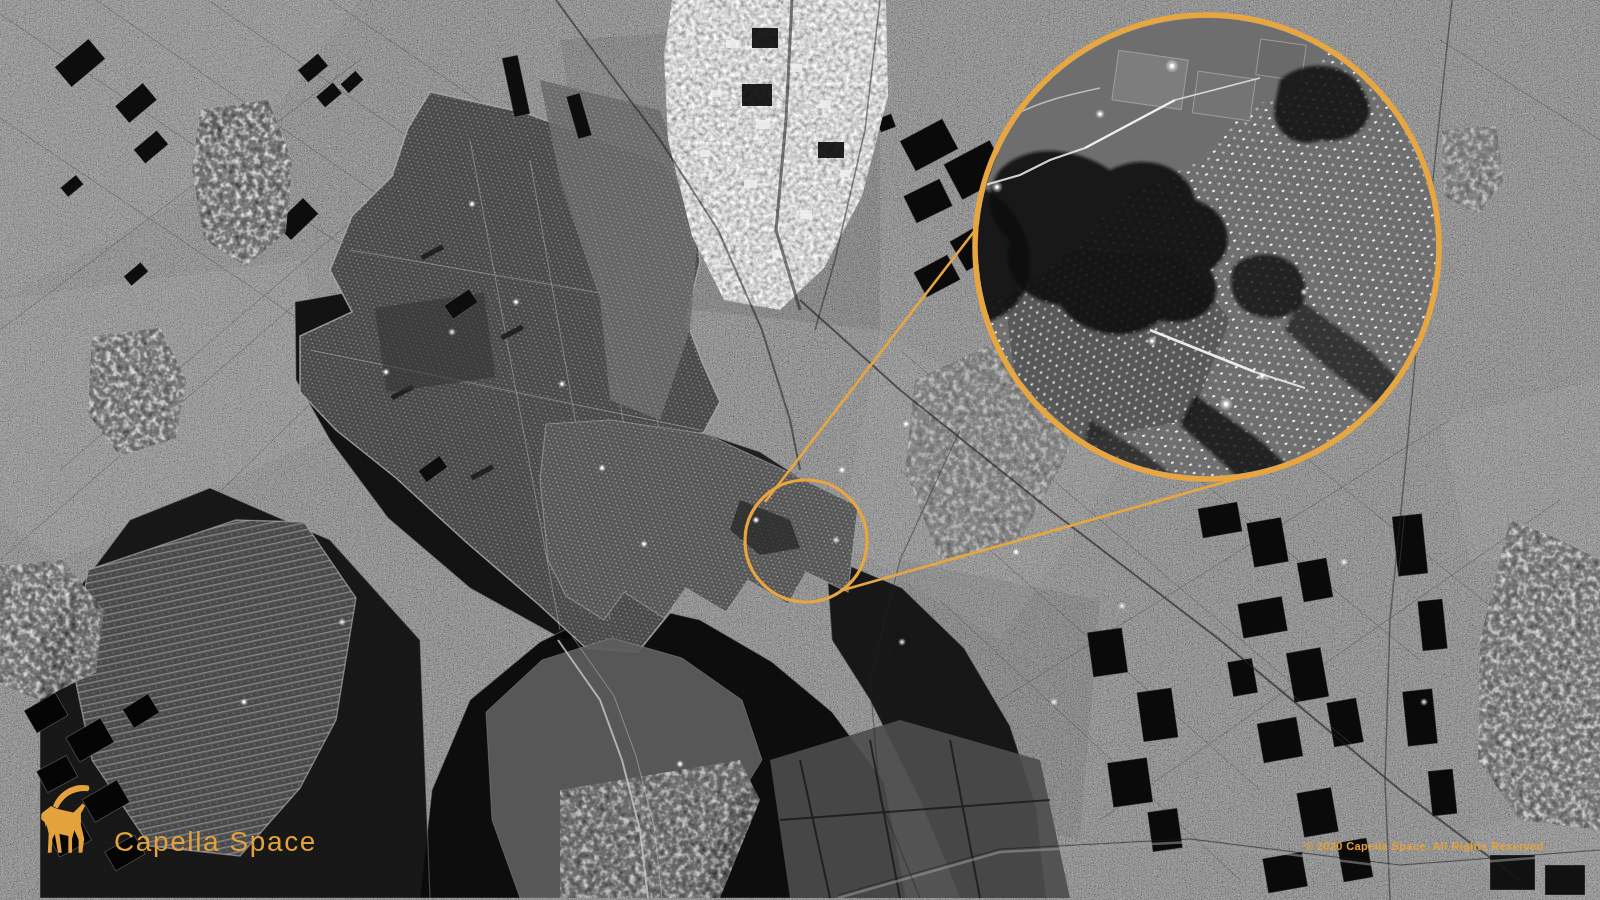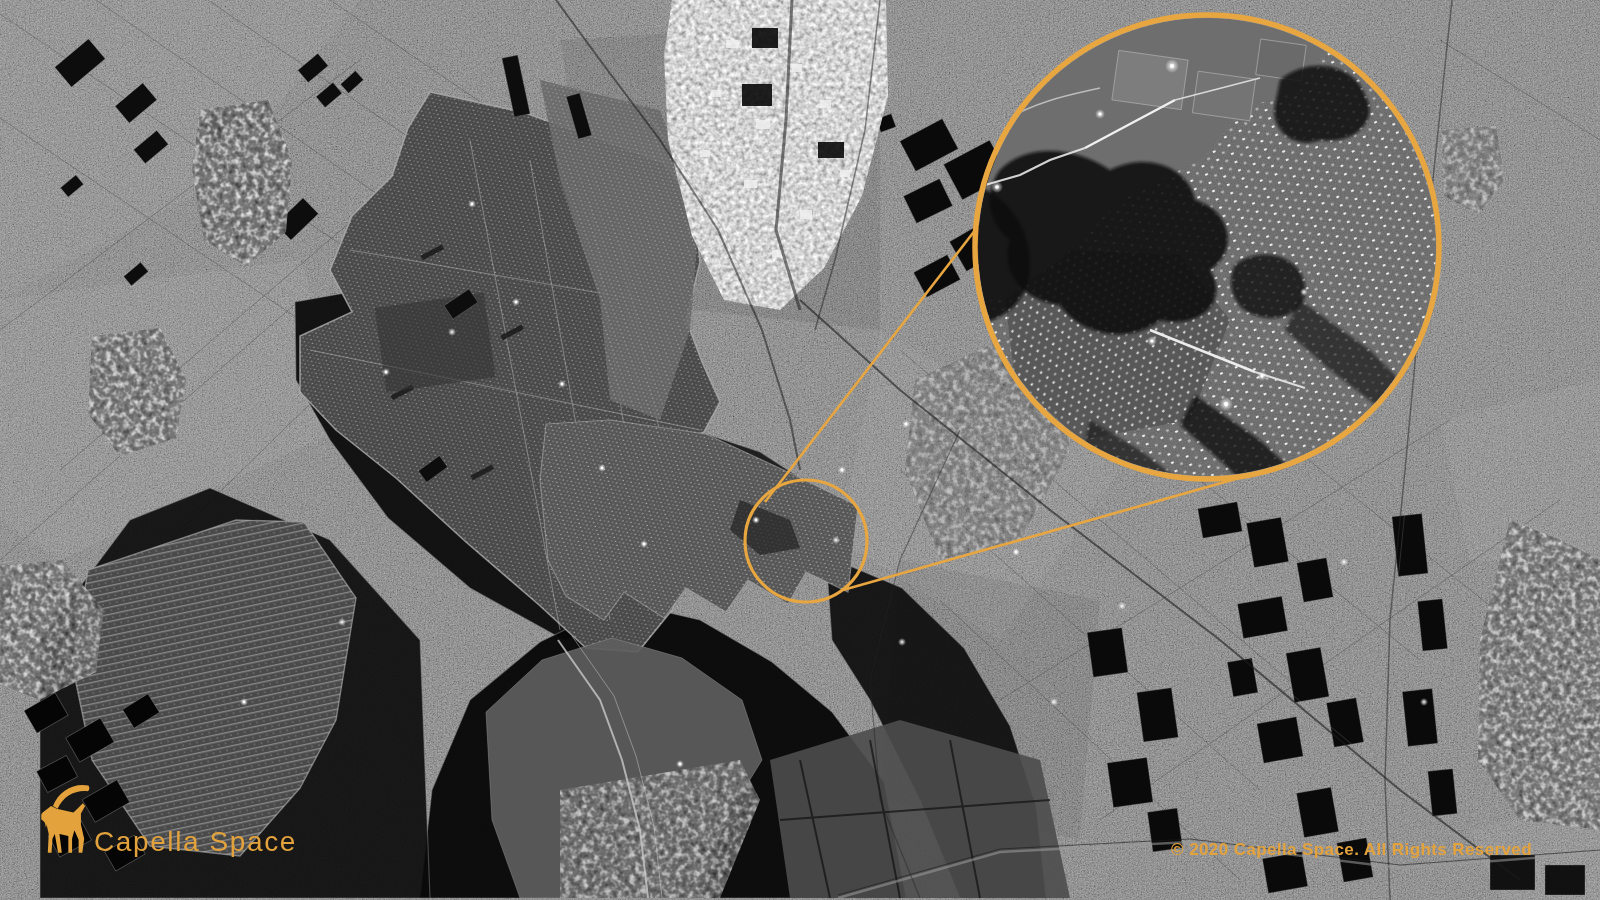--- a/index.html
+++ b/index.html
@@ -1,25 +1,25 @@
 <!DOCTYPE html>
 <html><head>
 <meta charset="utf-8">
 <style>
   :root{ --brand:#E3A23C; }
   html,body{ margin:0; padding:0; background:#000; }
   .stage{ position:relative; width:1600px; height:900px; overflow:hidden;
           background:#6c6c6c; font-family:"Liberation Sans",sans-serif; }
   .scene{ position:absolute; left:0; top:0; width:1600px; height:900px; display:block; }
-  .logo{ position:absolute; left:38px; top:782px; display:flex; align-items:flex-end; gap:0; }
+  .logo{ position:absolute; left:38px; top:782px; display:flex; align-items:flex-end; gap:20px; }
   .logo svg{ width:56px; height:78px; display:block; }
   .logo .name{ color:var(--brand); font-size:28px; font-weight:400; letter-spacing:1.6px;
                line-height:1; margin-bottom:4px; white-space:nowrap; }
-  .copyright{ position:absolute; right:68px; top:840px; color:var(--brand);
-              font-size:17px; font-weight:700; letter-spacing:.4px; white-space:nowrap; }
+  .copyright{ position:absolute; right:56px; top:840px; color:var(--brand);
+              font-size:11px; font-weight:700; letter-spacing:.4px; white-space:nowrap; }
 </style>
 </head>
 <body>
 
 <div class="stage">
 <svg class="scene" viewBox="0 0 1600 900" preserveAspectRatio="none">
   <defs>
     <filter id="sarNoise" x="0%" y="0%" width="100%" height="100%">
       <feTurbulence type="fractalNoise" baseFrequency="0.75" numOctaves="2" seed="11" stitchTiles="stitch"></feTurbulence>
       <feColorMatrix type="saturate" values="0"></feColorMatrix>

